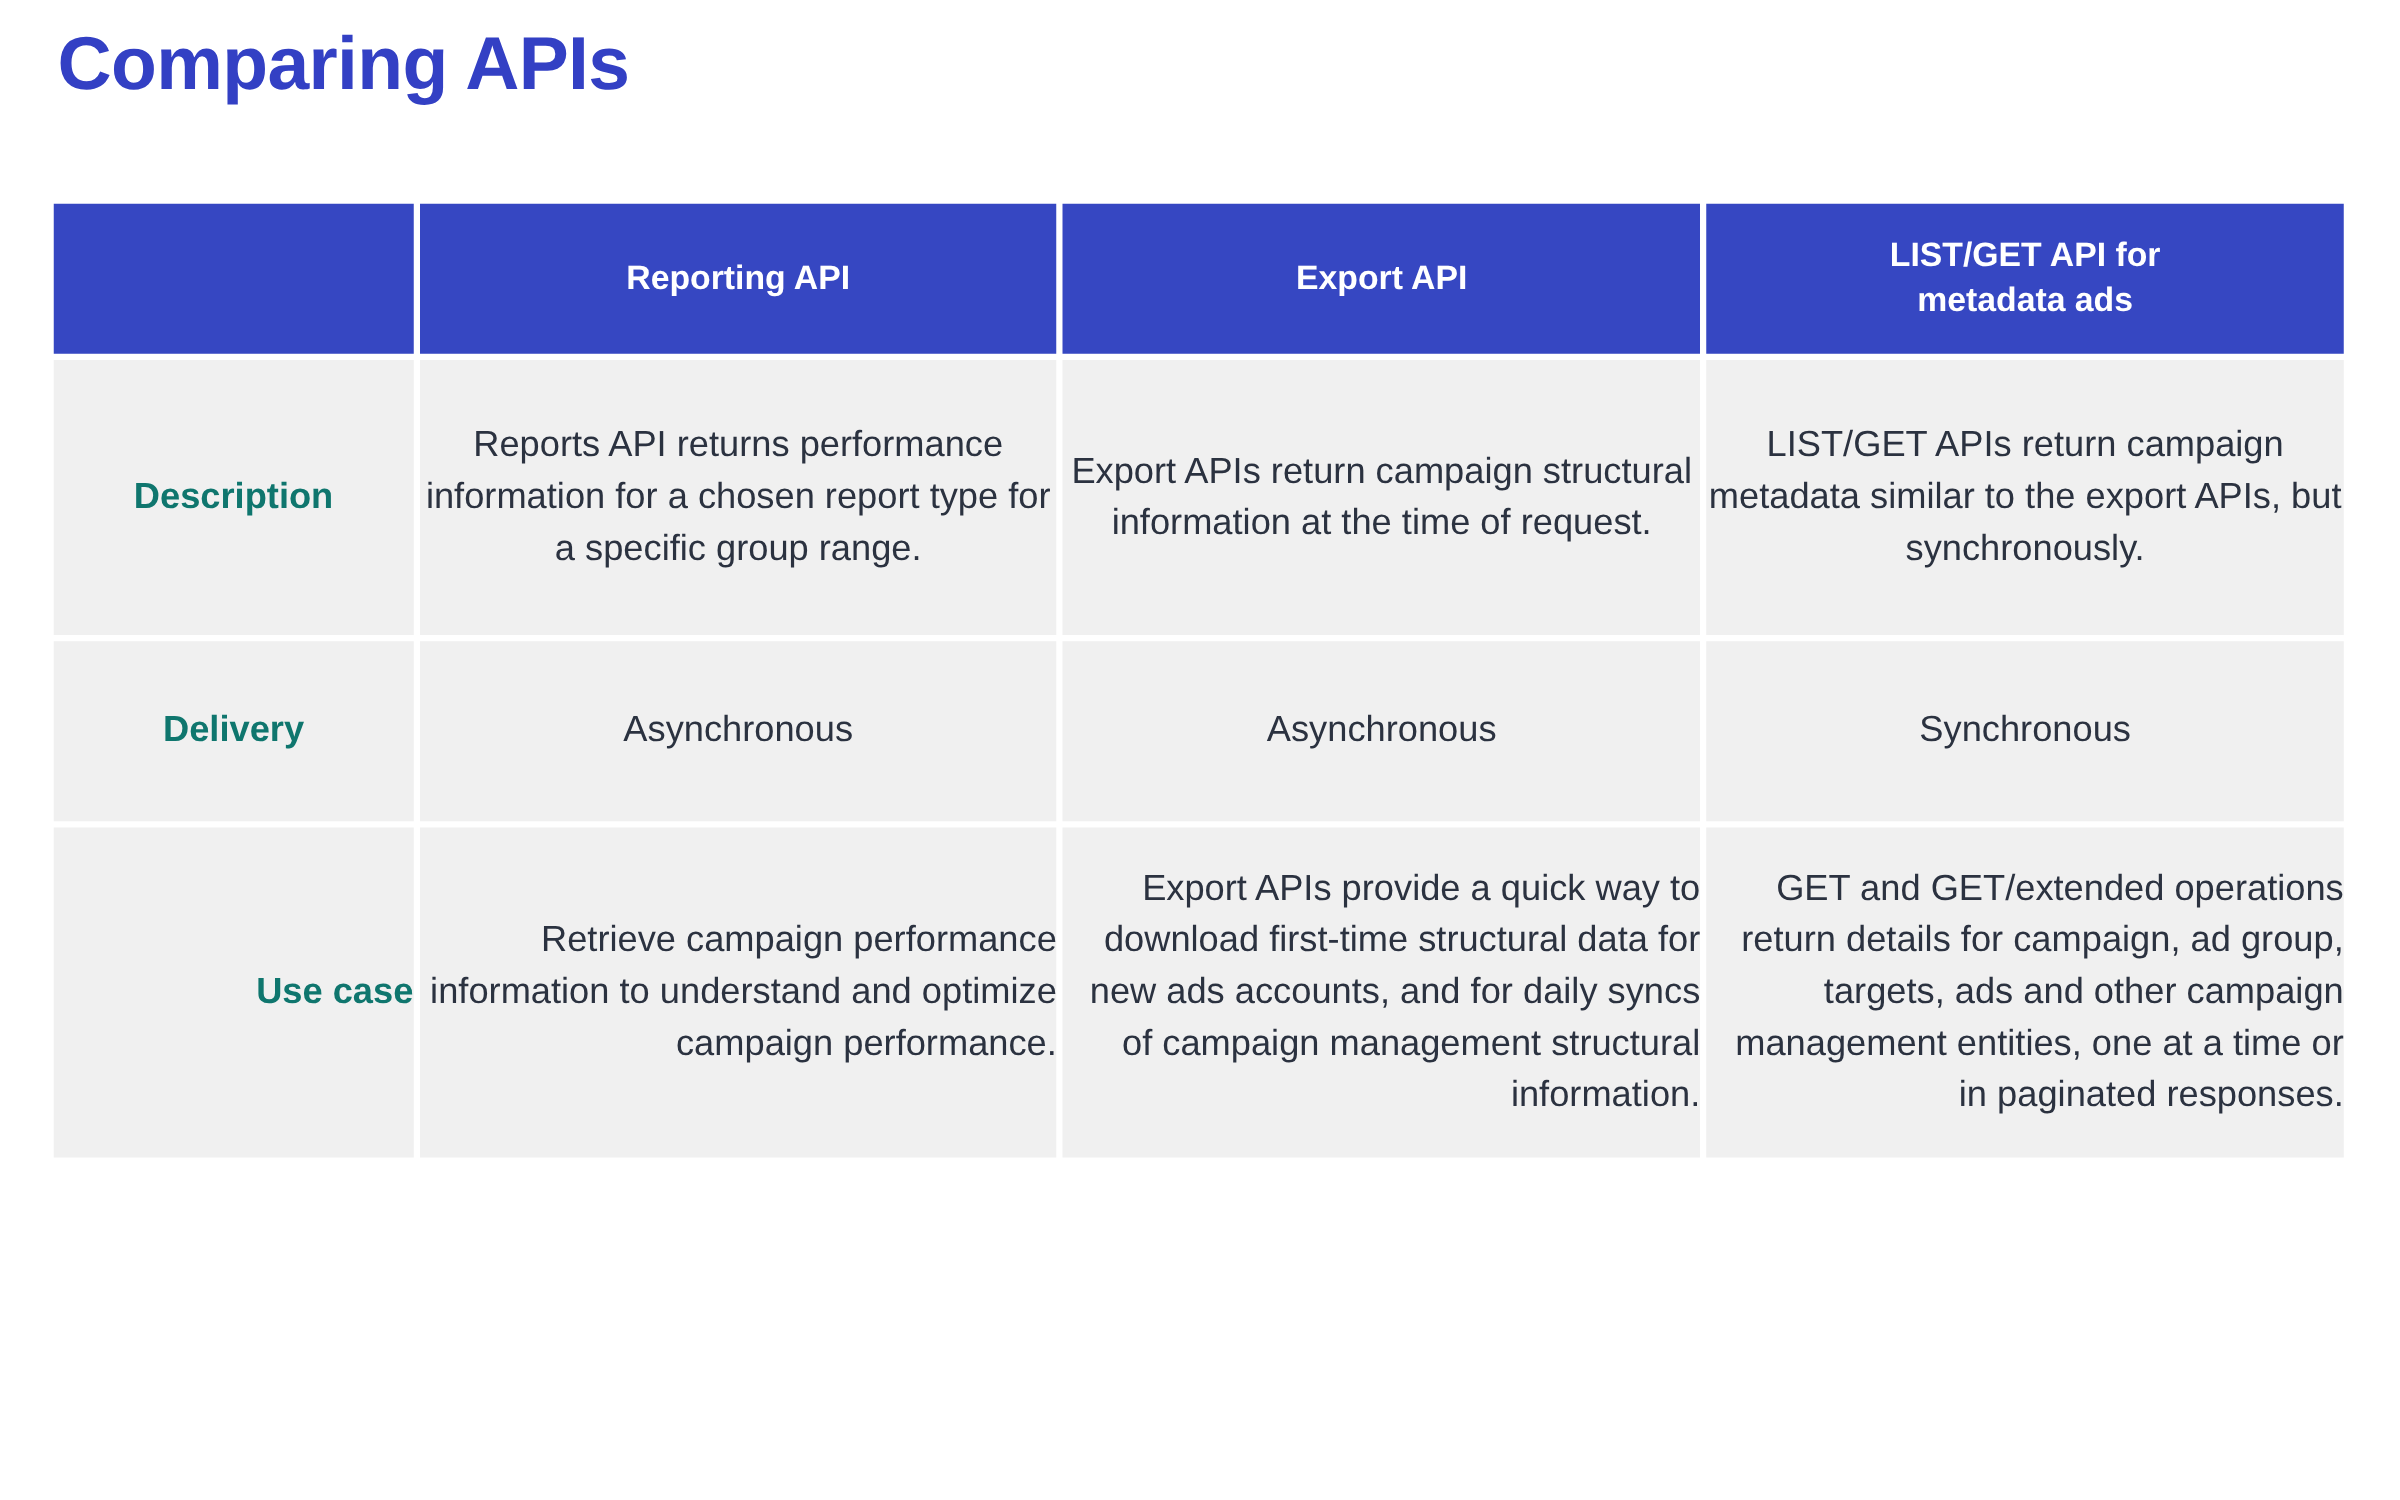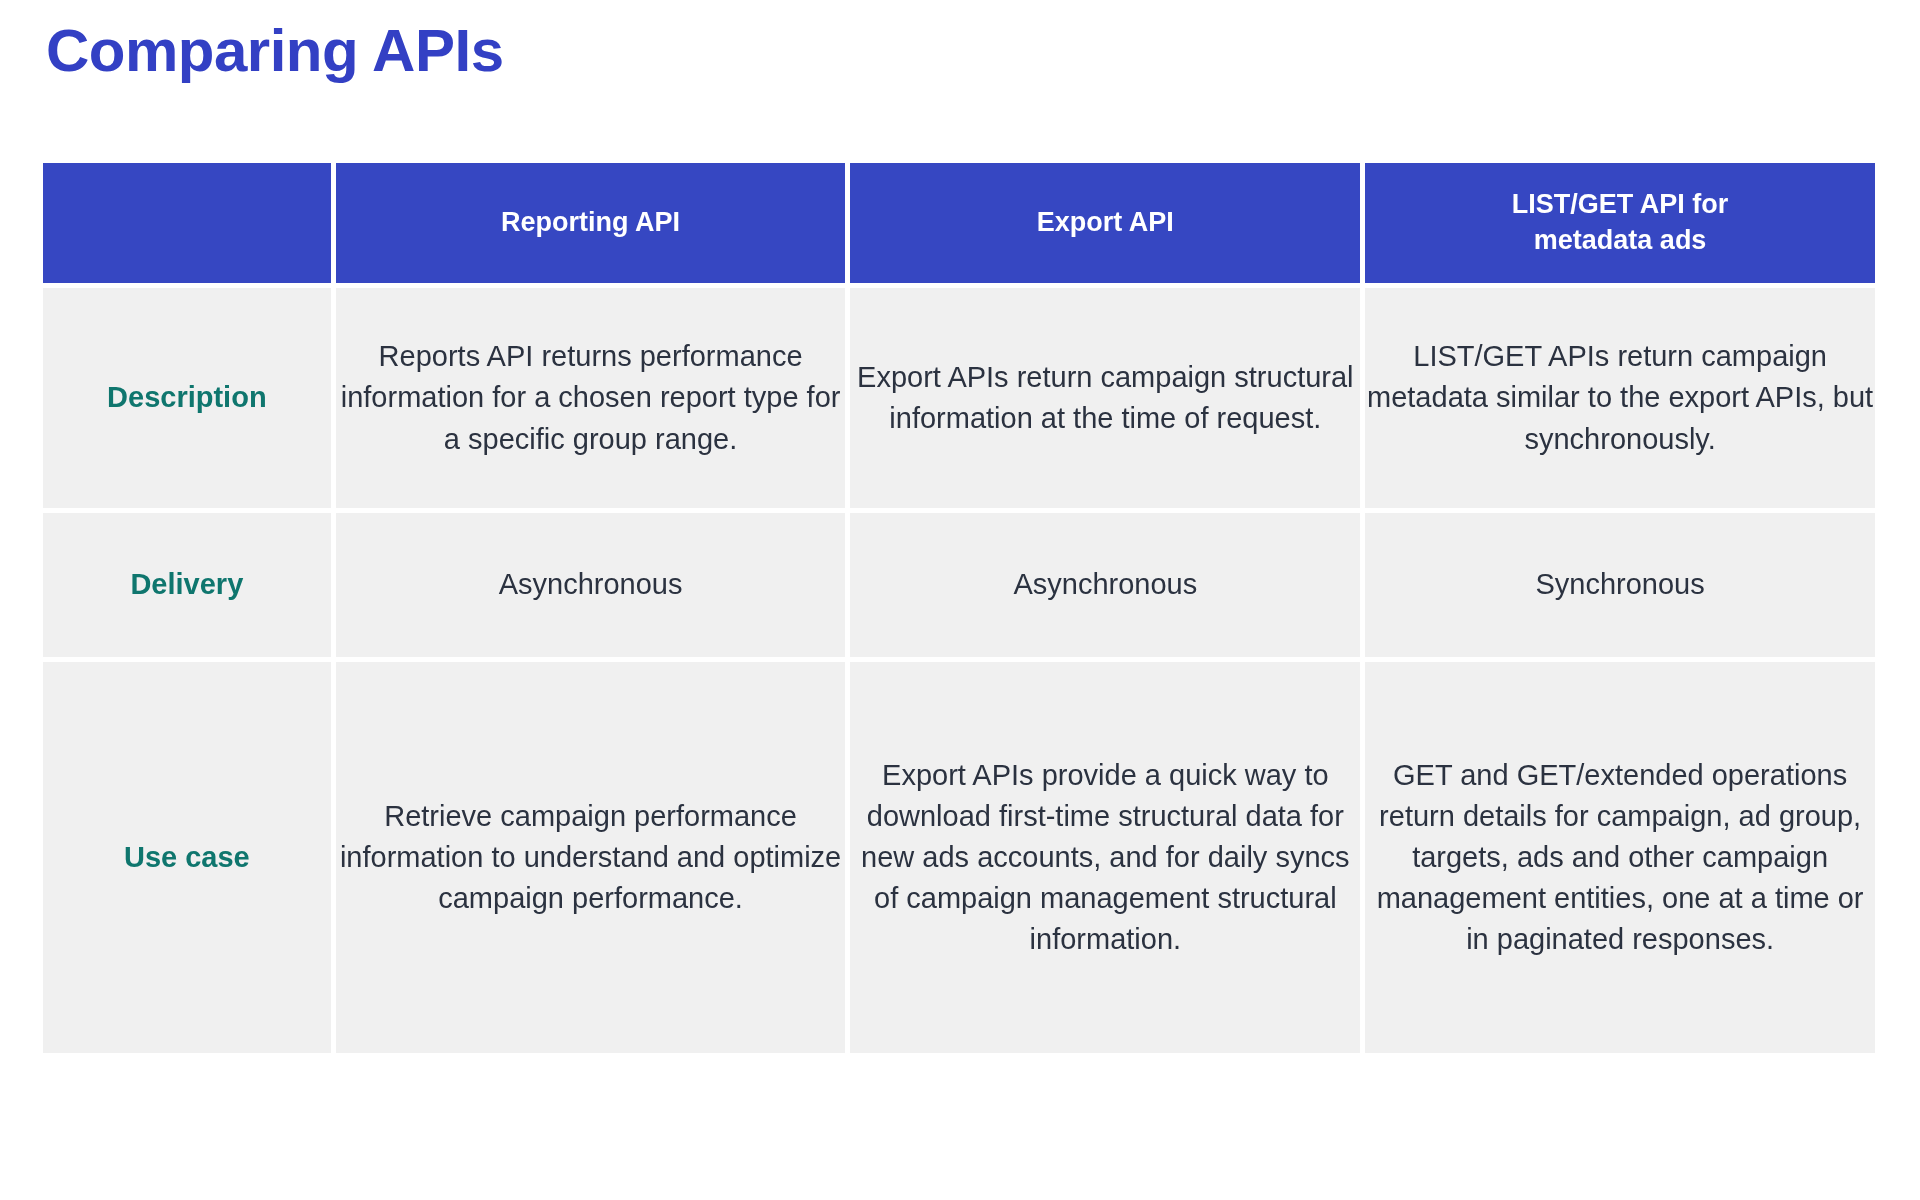--- a/index.html
+++ b/index.html
@@ -76,21 +76,21 @@
     padding: 16px 18px;
     box-sizing: border-box;
   }
   tbody td.row-label {
     font-weight: 700;
     font-size: 29px;
     color: #0f766e;
   }
   tbody tr.r-description td { height: 220px; }
   tbody tr.r-delivery    td { height: 144px; }
-  tbody tr.r-usecase     td { height: 391px; }
+  tbody tr.r-usecase     td { height: 264px; text-align: right; }
   .hl-line { display:block; }
 </style>
 </head>
 <body>
 
 <div class="page">
 
   <div class="page-title">Comparing APIs</div>
 
   <table class="compare-table">

